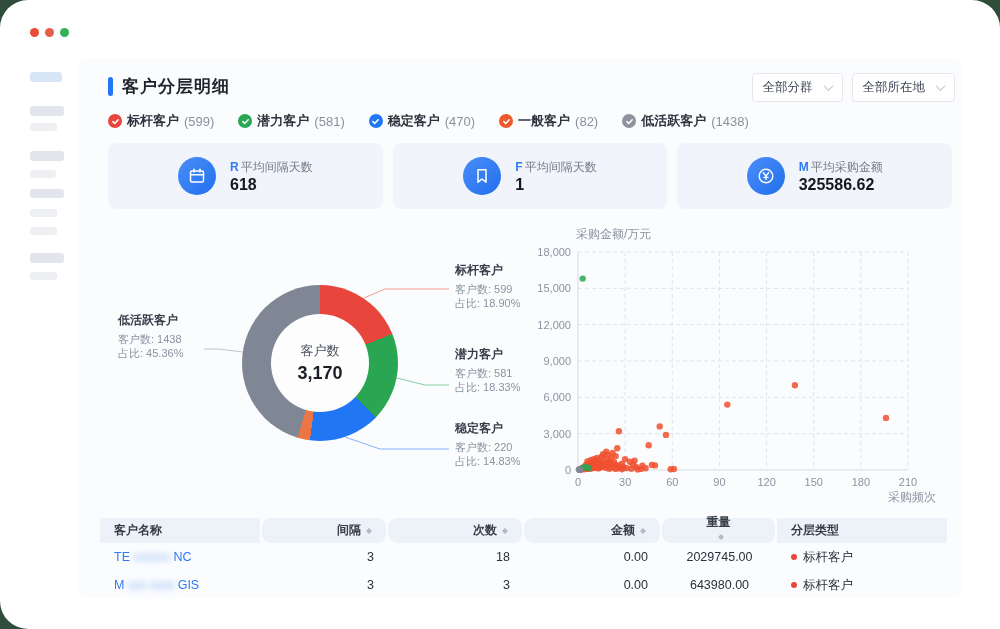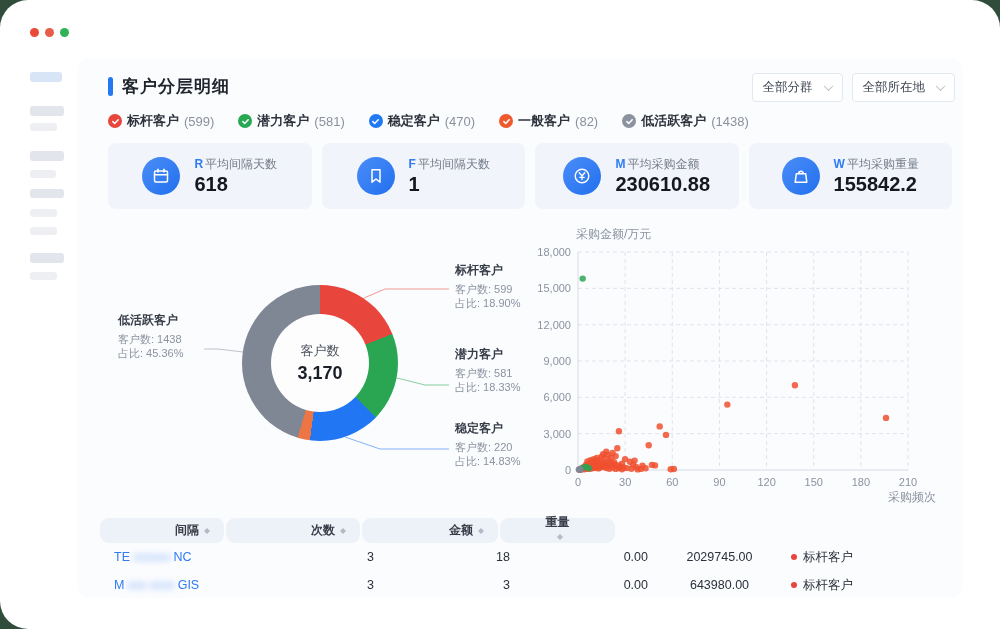--- a/index.html
+++ b/index.html
@@ -30,21 +30,21 @@
   .legend-item { display:flex; align-items:center; gap:5px; cursor:pointer; }
   .legend-check { width:14px; height:14px; border-radius:50%; display:flex; align-items:center; justify-content:center; }
   .legend-label { font-size:13px; font-weight:600; color:#2d323c; }
   .legend-count { font-size:13px; color:#8a919d; }
 
   .stats { position:absolute; left:30px; right:10px; top:85px; display:flex; gap:10px; }
   .stat-card { flex:1; height:66px; background:#f1f5fb; border-radius:8px; display:flex; align-items:center; justify-content:center; gap:14px; }
   .stat-icon { width:38px; height:38px; border-radius:50%; background:linear-gradient(135deg,#4b8df8,#2170ee); display:flex; align-items:center; justify-content:center; flex:0 0 38px; }
   .stat-label { font-size:12px; color:#757c89; }
   .stat-code { font-weight:700; color:#2f7cf4; margin-right:2px; }
-  .stat-value { font-size:20px; font-weight:700; color:#15181f; margin-top:0; }
+  .stat-value { font-size:16px; font-weight:700; color:#15181f; margin-top:0; }
 
   
   .donut-ring { position:absolute; left:164px; top:227px; width:156px; height:156px; border-radius:50%; }
   .donut-hole { position:absolute; left:29px; top:29px; width:98px; height:98px; border-radius:50%; background:#fdfdfe; display:flex; flex-direction:column; align-items:center; justify-content:center; gap:3px; }
   .donut-center-label { font-size:13px; color:#4a505c; }
   .donut-center-value { font-size:18px; font-weight:700; color:#1a1e26; }
 
   .callout { position:absolute; }
   .callout .c-title { font-size:12px; font-weight:700; color:#373d48; margin-bottom:3px; }
   .callout .c-line { font-size:11px; color:#8b93a0; line-height:14px; }
@@ -187,33 +187,21 @@
       </div>
       <div class="stat-card">
         <div class="stat-icon">
           <svg width="20" height="20" viewBox="0 0 20 20" fill="none" stroke="#fff" stroke-width="1.4" stroke-linecap="round">
               <circle cx="10" cy="10" r="6.8"></circle>
               <path d="M7.3 6.8 L10 10 l2.7 -3.2 M10 10 v3.6 M7.9 11.4 h4.2"></path>
             </svg>
         </div>
         <div>
           <div class="stat-label"><span class="stat-code">M</span><span>平均采购金额</span></div>
-          <div class="stat-value">230610.88</div>
-        </div>
-      </div>
-      <div class="stat-card">
-        <div class="stat-icon">
-          <svg width="20" height="20" viewBox="0 0 20 20" fill="none" stroke="#fff" stroke-width="1.5" stroke-linejoin="round">
-              <path d="M5.3 7.8 h9.4 l1.1 8.4 h-11.6 z"></path>
-              <path d="M7.6 7.8 a2.4 2.6 0 0 1 4.8 0"></path>
-            </svg>
-        </div>
-        <div>
-          <div class="stat-label"><span class="stat-code">W</span><span>平均采购重量</span></div>
-          <div class="stat-value">155842.2</div>
+          <div class="stat-value">325586.62</div>
         </div>
       </div>
     </div>
 
     <svg class="overlay-svg">
       <path d="M286,240 L307,231 L371,231" fill="none" stroke-width="1" opacity="0.55" stroke="#e8463c"></path>
       <path d="M319,320 L347,327 L371,327" fill="none" stroke-width="1" opacity="0.55" stroke="#2aa653"></path>
       <path d="M267,379 L302,391 L371,391" fill="none" stroke-width="1" opacity="0.55" stroke="#2176f3"></path>
       <path d="M165,294 L140,291 L126,291" fill="none" stroke-width="1" opacity="0.55" stroke="#8d939e"></path>
     </svg>
@@ -366,20 +354,23 @@
         <circle cx="507.9" cy="408.9" r="3.2" fill="#2aa653" fill-opacity="0.85"></circle>
         <circle cx="504.7" cy="409.7" r="3.2" fill="#2aa653" fill-opacity="0.85"></circle>
         <circle cx="511.0" cy="410.3" r="3.2" fill="#2aa653" fill-opacity="0.85"></circle>
         <circle cx="500.8" cy="411.6" r="3.2" fill="#7f8694" fill-opacity="0.85"></circle>
         <circle cx="502.4" cy="411.7" r="3.2" fill="#7f8694" fill-opacity="0.85"></circle>
         <circle cx="501.6" cy="411.3" r="3.2" fill="#7f8694" fill-opacity="0.85"></circle>
       </svg>
 
     <div class="table">
       <div class="thead">
+        <div class="th c0">
+            <span>客户名称</span>
+          </div>
         <div class="th c1 r">
             <span>间隔</span>
             <span class="sort">
               <i class="up"></i>
               <i class="dn"></i>
             </span>
           </div>
         <div class="th c2 r">
             <span>次数</span>
             <span class="sort">
@@ -393,20 +384,23 @@
               <i class="up"></i>
               <i class="dn"></i>
             </span>
           </div>
         <div class="th c4 r">
             <span>重量</span>
             <span class="sort">
               <i class="up"></i>
               <i class="dn"></i>
             </span>
+          </div>
+        <div class="th c5">
+            <span>分层类型</span>
           </div>
       </div>
 
       <div class="trow">
         <div class="td c0">
             <span class="name-link">
               <span>TE</span>
               <span class="blurred">xxxxxx</span>
               <span>NC</span>
             </span>

